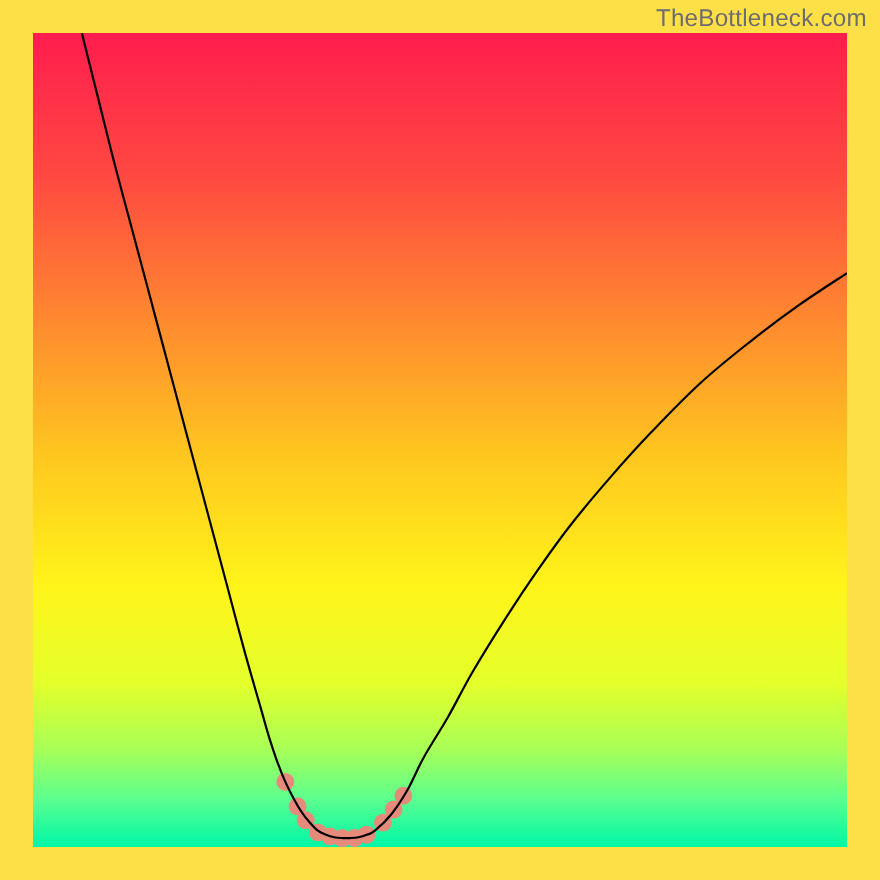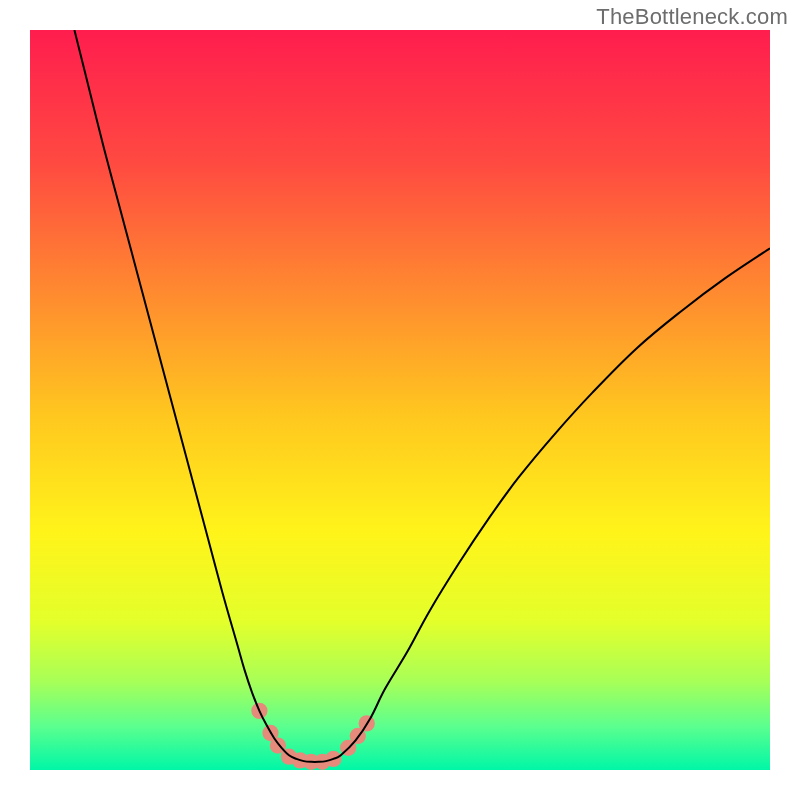--- a/index.html
+++ b/index.html
@@ -10,21 +10,21 @@
     background: #000;
     overflow: hidden;
     font-family: Arial, Helvetica, sans-serif;
   }
   .frame {
     position: absolute;
     left: 0;
     top: 0;
     width: 800px;
     height: 800px;
-    background: #ffffff;
+    background: #fde047;
   }
   .plot {
     position: absolute;
     left: 30px;
     top: 30px;
     width: 740px;
     height: 740px;
     overflow: hidden;
   }
   .bg-gradient {

